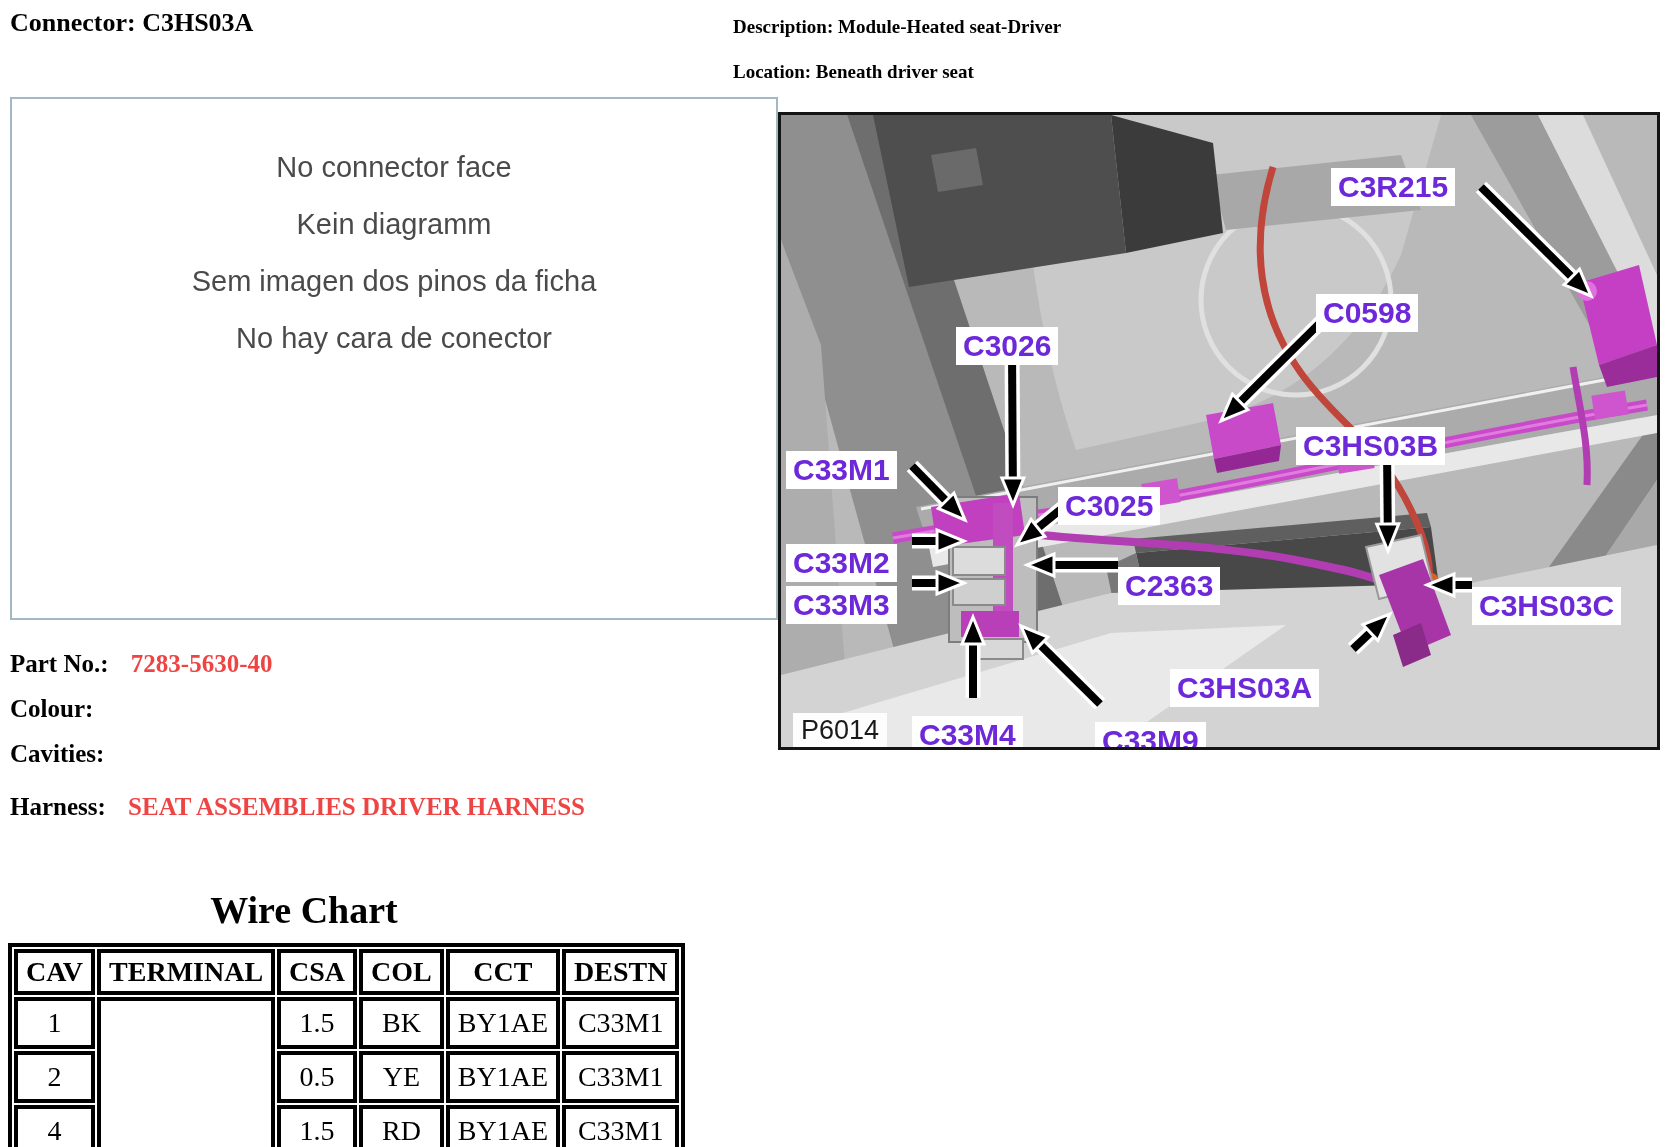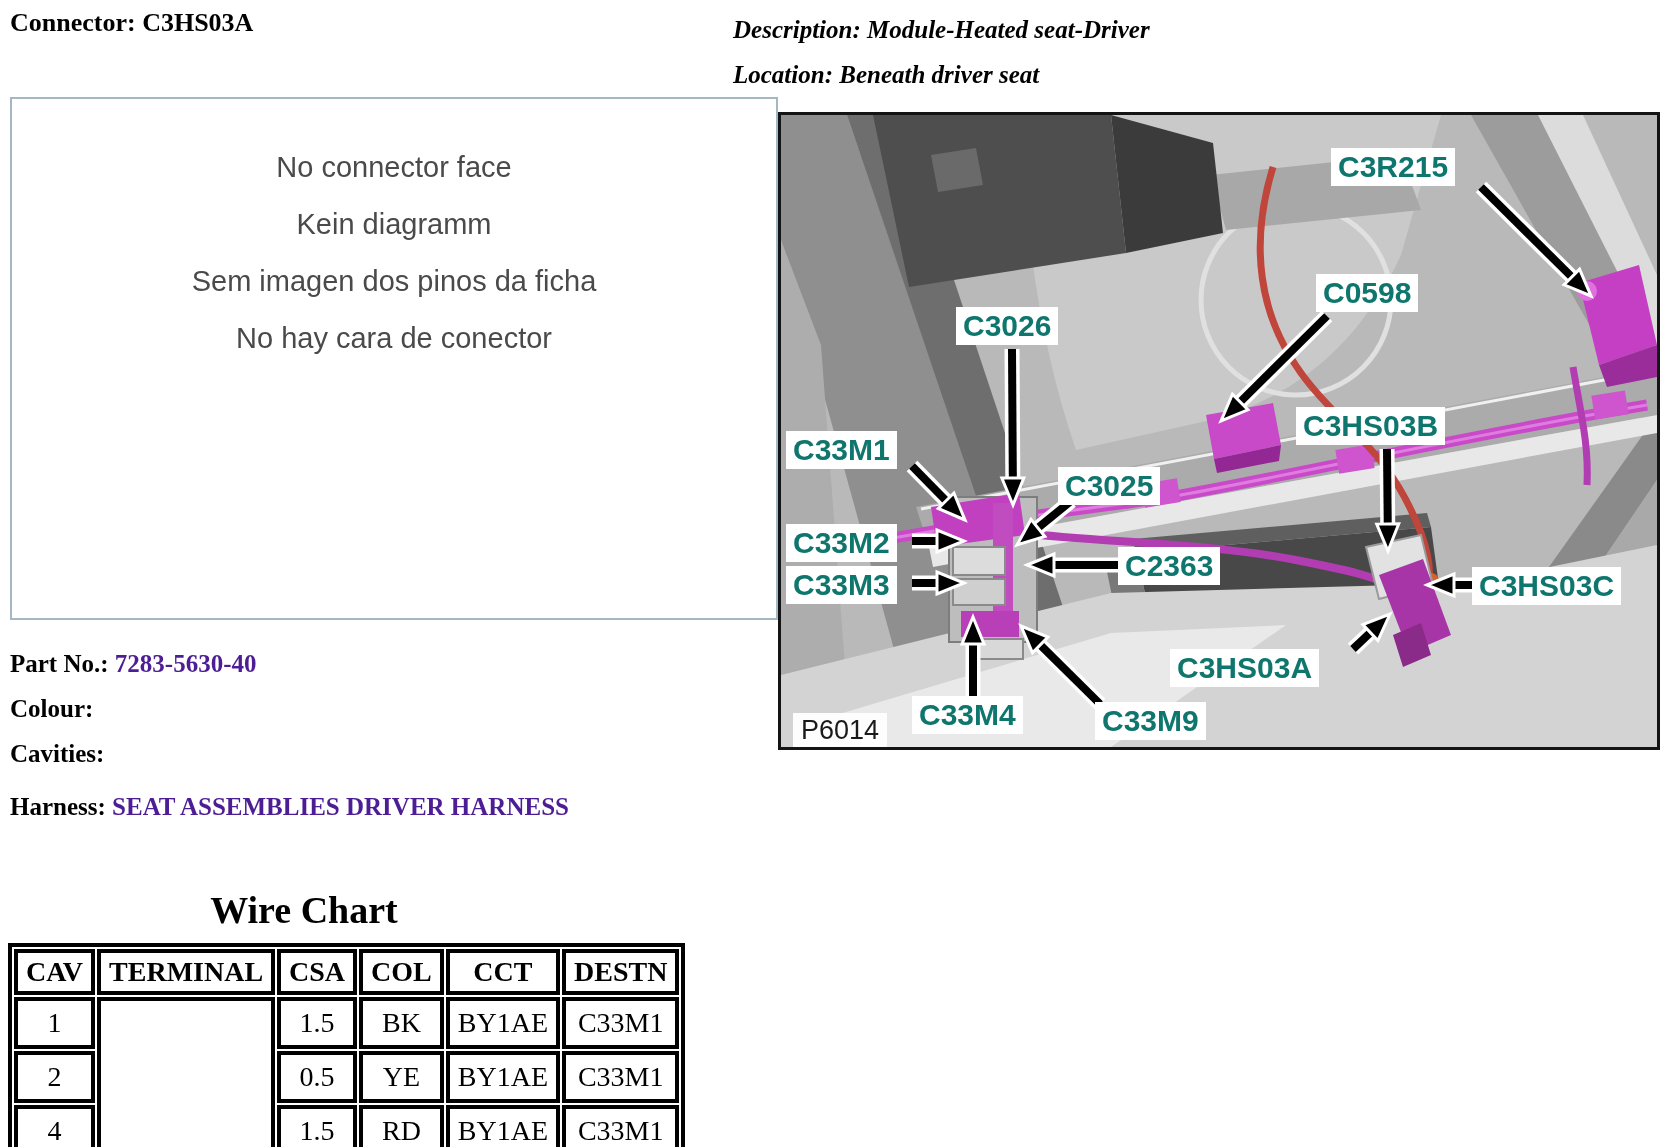--- a/index.html
+++ b/index.html
@@ -8,32 +8,32 @@
   .abs{position:absolute;}
 
   
   .doc-title{left:10px;top:8px;font-size:26px;font-weight:bold;}
   .noface-box{left:10px;top:97px;width:768px;height:523px;
               border:2px solid #a3b8c2;background:#fff;box-sizing:border-box;}
   .noface-lines{position:absolute;left:0;top:40px;width:100%;text-align:center;
                 font-family:"Liberation Sans",sans-serif;font-size:29px;
                 line-height:57px;color:#4a4a4a;}
   .detail-line{left:10px;font-size:25px;font-weight:bold;white-space:nowrap;}
-  .green-link{color:#4c1d95;}
-
-  
-  .desc-line{left:733px;font-size:25px;font-weight:bold;white-space:nowrap;font-style:italic;}
+  .green-link{color:#ef4444;margin-left:16px;}
+
+  
+  .desc-line{left:733px;font-size:19px;font-weight:bold;white-space:nowrap;}
 
   
   .photo{left:778px;top:112px;width:882px;height:638px;border:3px solid #141414;
          box-sizing:border-box;background:#bfbfbf;overflow:hidden;}
   .photo svg{position:absolute;left:0;top:0;width:100%;height:100%;}
-  .callout{position:absolute;background:#fff;color:#0f766e;
+  .callout{position:absolute;background:#fff;color:#6d28d9;
            font-family:"Liberation Sans",sans-serif;font-weight:bold;
-           font-size:30px;line-height:36px;padding:1px 7px;white-space:nowrap;}
+           font-size:30px;line-height:36px;padding:1px 7px;white-space:nowrap;margin-top:20px;}
   .fig-code{position:absolute;background:#fdfdfd;color:#1a1a1a;
             font-family:"Liberation Sans",sans-serif;font-weight:400;
             font-size:27px;line-height:32px;padding:1px 8px;}
 
   
   .wire-title{left:8px;top:870px;width:592px;text-align:center;
               font-size:38px;font-weight:bold;margin-top:18px;}
   table.wire{position:absolute;left:8px;top:943px;border-collapse:separate;
              border-spacing:2px;background:#fff;border:4px solid #000;}
   table.wire th,table.wire td{border:4px solid #000;background:#fff;

